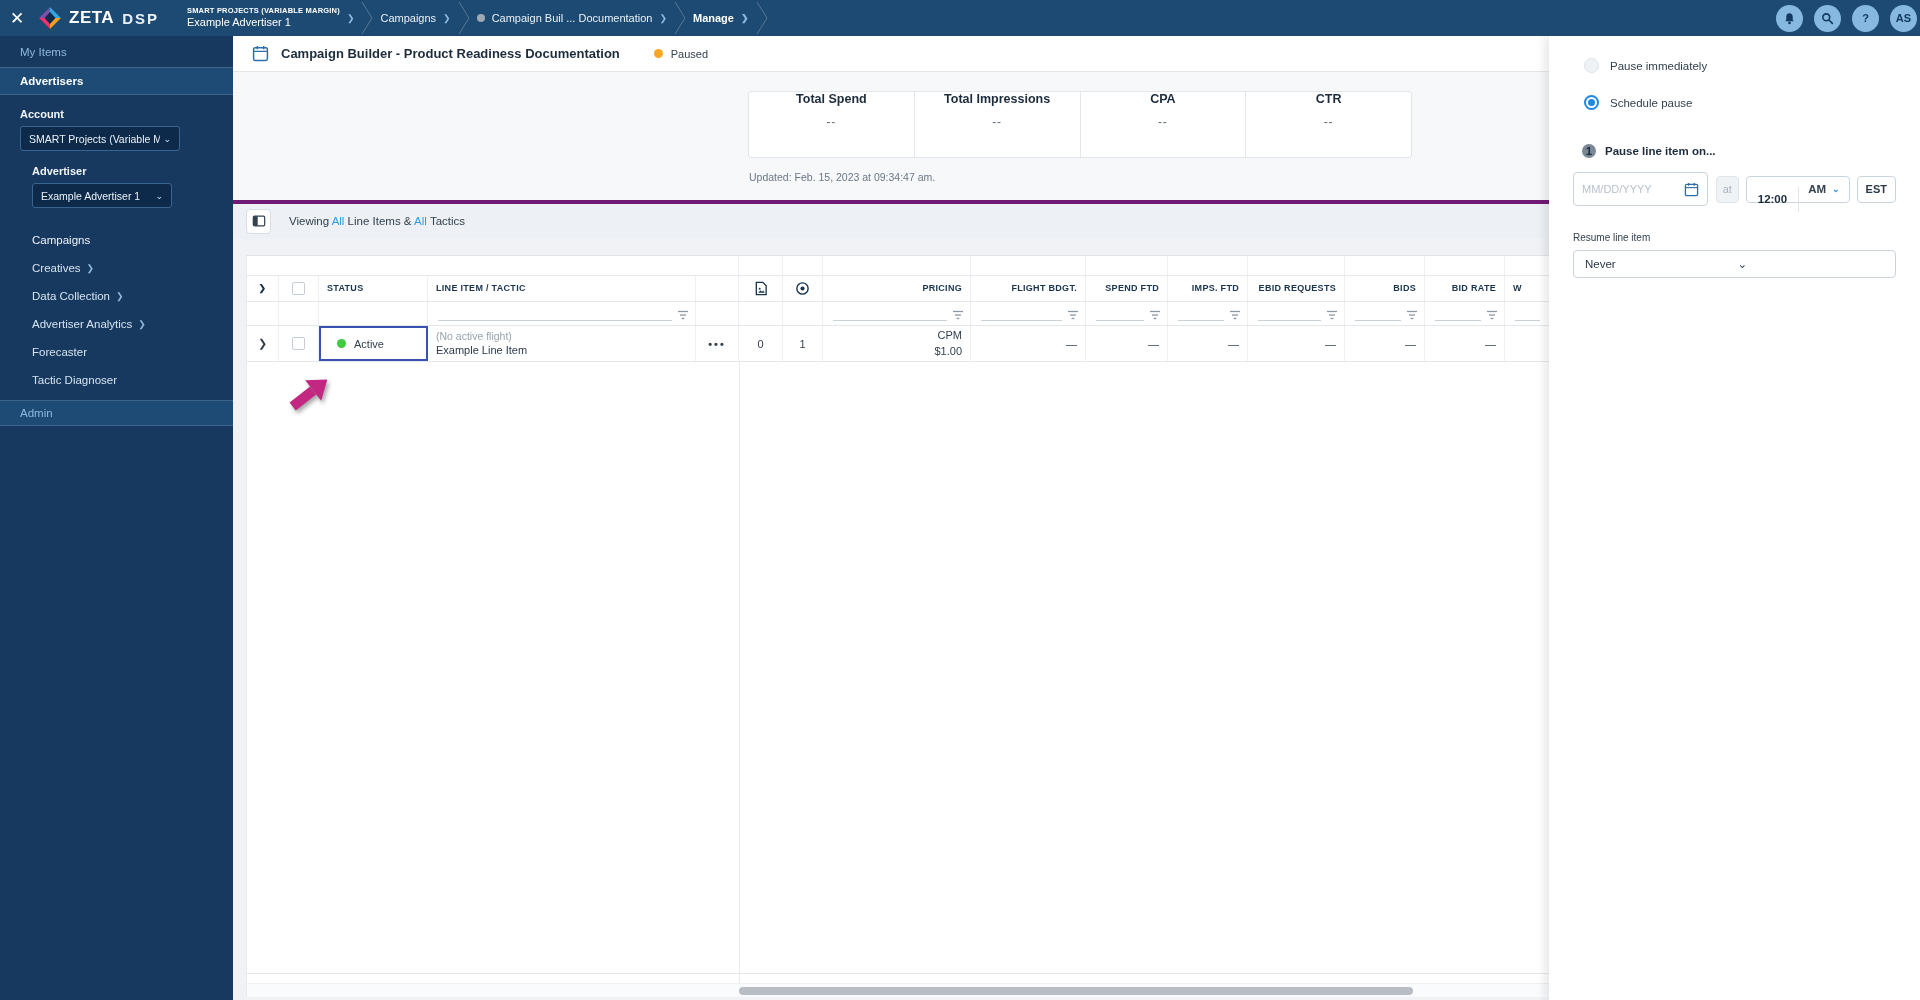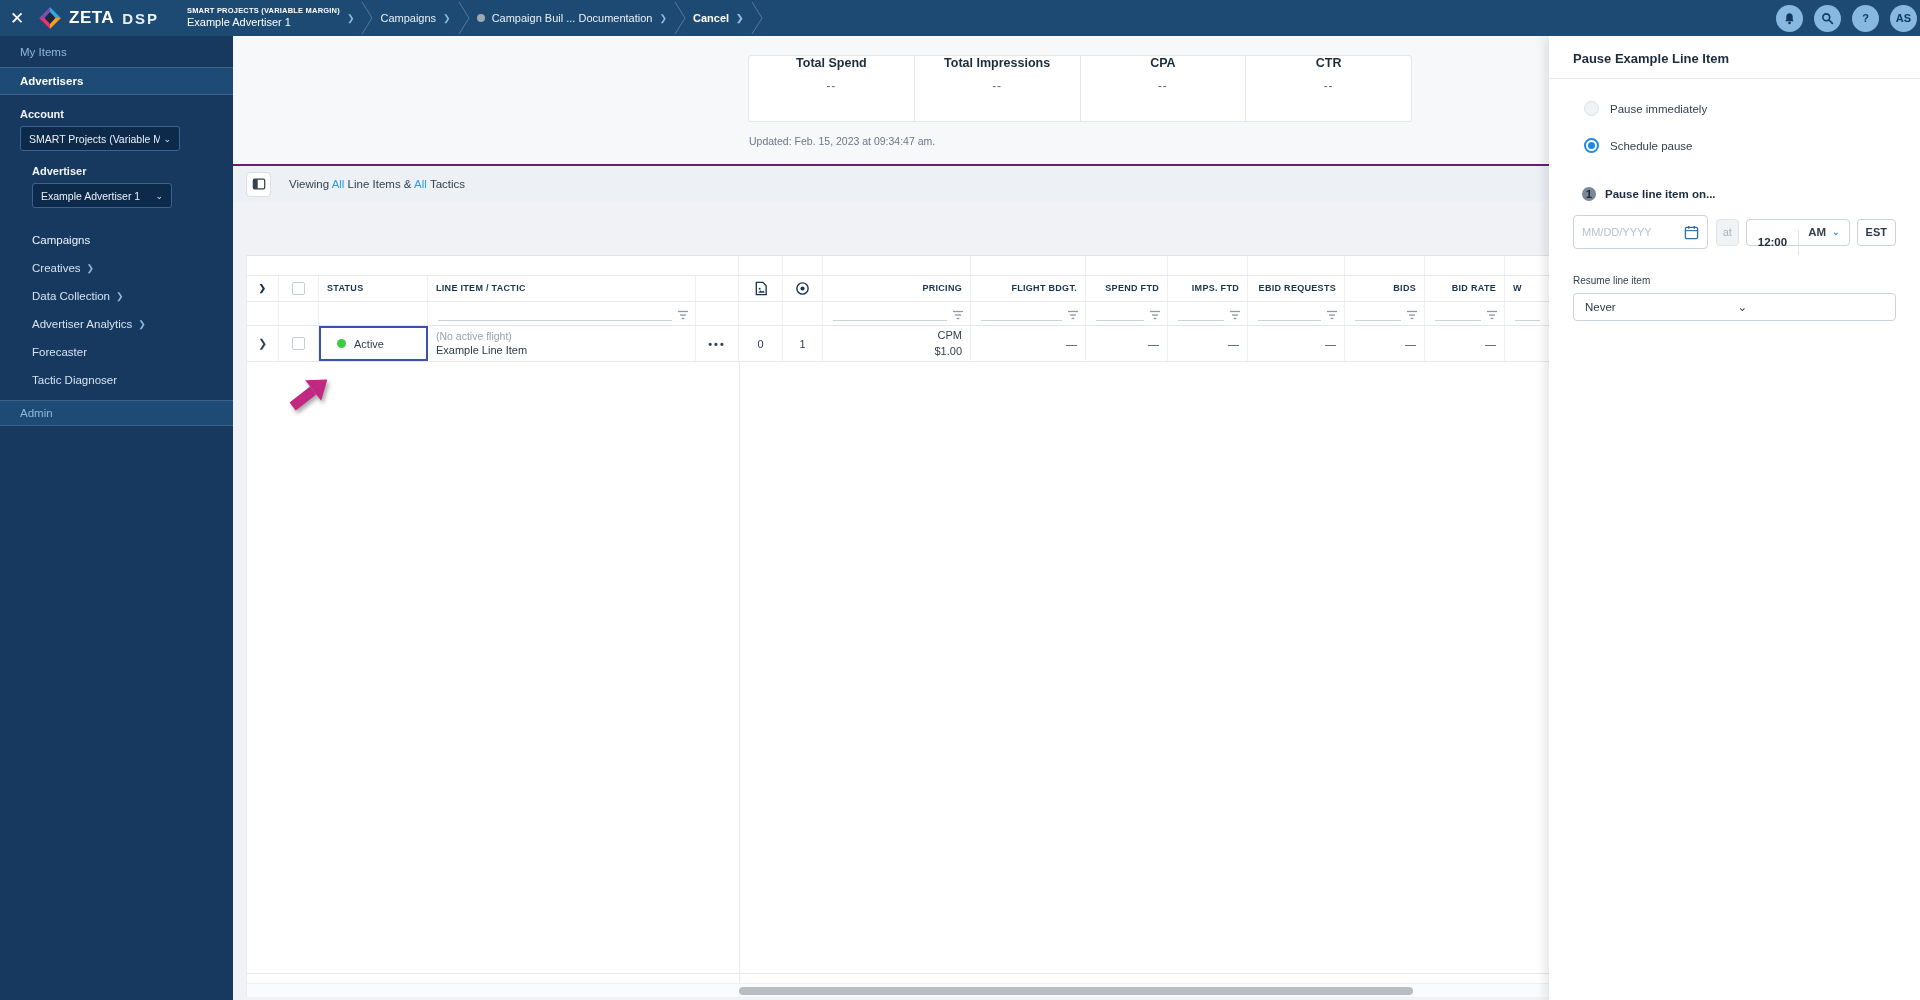--- a/index.html
+++ b/index.html
@@ -52,21 +52,21 @@
   .status-chip span { font-size:11px; color:#33414e; margin-left:8px; }
 
   .stats-zone { height:128px; background:#f7f8fa; position:relative; }
   .stats-card { position:absolute; left:515px; top:19px; width:664px; height:67px; background:#fff; border:1px solid #e3e6ea; border-radius:3px; display:flex; }
   .metric { flex:1; display:flex; flex-direction:column; align-items:center; justify-content:flex-start; border-right:1px solid #e3e6ea; }
   .metric:last-child { border-right:none; }
   .metric .m-label { font-size:12.5px; font-weight:bold; color:#1d2c3c; }
   .metric .m-value { font-size:12px; color:#5f6b7a; margin-top:9px; letter-spacing:1px; }
   .updated { position:absolute; left:516px; top:99px; font-size:10.5px; color:#6b7786; }
 
-  .viewing-bar { height:38px; background:#edf1f5; border-top:2px solid #701a75; display:flex; align-items:center; padding-left:13px; }
+  .viewing-bar { height:38px; background:#edf1f5; border-top:4px solid #701a75; display:flex; align-items:center; padding-left:13px; }
   .panel-btn { width:25px; height:25px; background:#fff; border:1px solid #d8dee4; border-radius:4px; display:flex; align-items:center; justify-content:center; cursor:pointer; }
   .viewing-text { margin-left:18px; font-size:11.5px; color:#33414e; }
   .viewing-text .lnk { color:#2e9be6; cursor:pointer; }
 
   
   .table-wrap { position:absolute; left:13px; right:0; top:219px; bottom:3px; background:#fff; border-top:1px solid #e0e4e8; border-left:1px solid #e9ecef; display:flex; flex-direction:column; }
   .trow { display:flex; flex:none; }
   .c { flex:none; border-right:1px solid #eceff3; position:relative; }
   .c-expand{width:32px;} .c-check{width:40px;} .c-status{width:109px;} .c-item{width:268px;}
   .c-menu{width:43px;} .c-file{width:44px;} .c-target{width:40px;} .c-pricing{width:148px;}
@@ -175,21 +175,21 @@
         </svg>
       <div class="crumb">
         <span class="crumb-dot"></span>
         <span>Campaign Buil ... Documentation</span>
         <span class="small-chev">❯</span>
       </div>
       <svg class="big-sep" viewBox="0 0 14 36">
           <polyline points="2,2 12,18 2,34" fill="none" stroke="rgba(255,255,255,0.25)" stroke-width="1"></polyline>
         </svg>
       <div class="crumb crumb-bold">
-        <span>Cancel</span>
+        <span>Manage</span>
         <span class="small-chev">❯</span>
       </div>
       <svg class="big-sep" viewBox="0 0 14 36">
           <polyline points="2,2 12,18 2,34" fill="none" stroke="rgba(255,255,255,0.25)" stroke-width="1"></polyline>
         </svg>
     </div>
     <div class="topbar-icons">
       <div class="tb-circle">
         <svg width="13" height="13" viewBox="0 0 16 16">
           <path d="M8 1.5 C5.5 1.5 4 3.5 4 6 L4 9.5 L2.8 11.5 L13.2 11.5 L12 9.5 L12 6 C12 3.5 10.5 1.5 8 1.5 Z" fill="#123a60"></path>
@@ -244,20 +244,33 @@
           <span>Forecaster</span>
         </div>
       <div class="sb-item">
           <span>Tactic Diagnoser</span>
         </div>
     </div>
     <div class="sb-admin">Admin</div>
   </div>
 
   <div class="main">
+    <div class="page-header">
+      <svg width="17" height="17" viewBox="0 0 16 16">
+        <rect x="1.5" y="2.5" width="13" height="12" rx="1.5" fill="none" stroke="#2e6da8" stroke-width="1.4"></rect>
+        <line x1="5" y1="1" x2="5" y2="4" stroke="#2e6da8" stroke-width="1.4"></line>
+        <line x1="11" y1="1" x2="11" y2="4" stroke="#2e6da8" stroke-width="1.4"></line>
+        <line x1="2" y1="6" x2="14" y2="6" stroke="#2e6da8" stroke-width="1.2"></line>
+      </svg>
+      <span class="page-title">Campaign Builder - Product Readiness Documentation</span>
+      <div class="status-chip">
+        <span class="dot orange"></span>
+        <span>Paused</span>
+      </div>
+    </div>
 
     <div class="stats-zone">
       <div class="stats-card">
         <div class="metric">
           <span class="m-label">Total Spend</span>
           <span class="m-value">--</span>
         </div>
         <div class="metric">
           <span class="m-label">Total Impressions</span>
           <span class="m-value">--</span>
@@ -450,21 +463,20 @@
   </div>
 
   <svg class="pink-arrow" width="56" height="50" viewBox="0 0 56 50">
     <g transform="rotate(-38 28 25)">
       <rect x="6" y="20" width="26" height="10" fill="#c22882"></rect>
       <polygon points="32,12 50,25 32,38" fill="#c22882"></polygon>
     </g>
   </svg>
 
   <div class="panel">
-    <div class="panel-title">Pause Example Line Item</div>
     <div class="panel-body">
       <div class="radio-row">
         <span class="radio off"></span>
         <span>Pause immediately</span>
       </div>
       <div class="radio-row">
         <span class="radio on"></span>
         <span>Schedule pause</span>
       </div>
       <div class="step-row">

